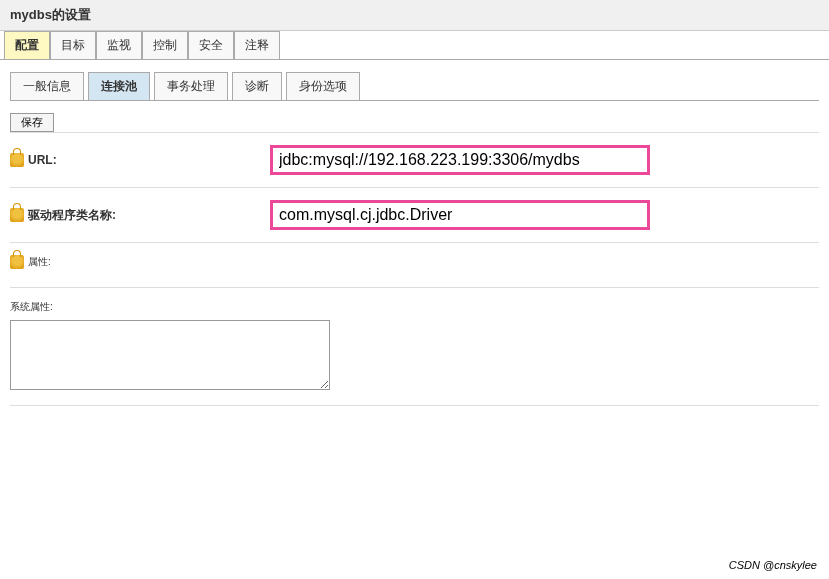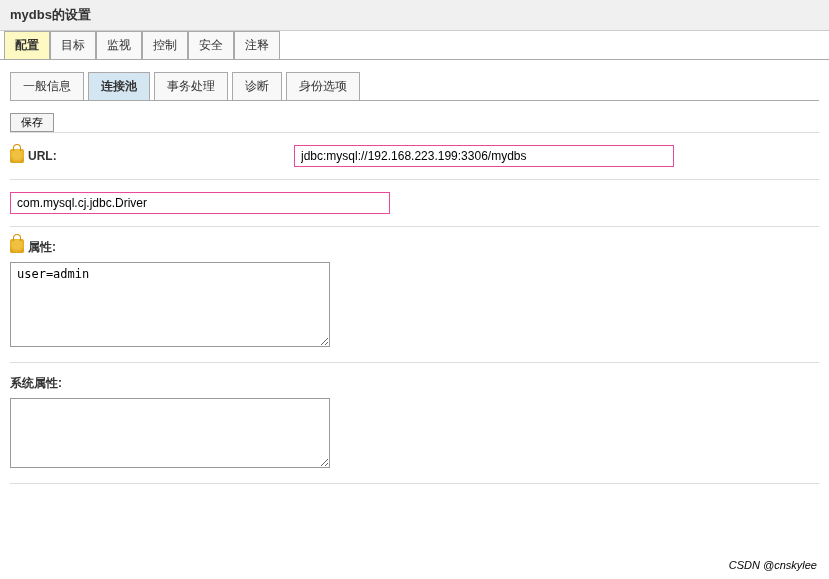--- a/index.html
+++ b/index.html
@@ -8,27 +8,27 @@
     .main-tabs { display: flex; border-bottom: 1px solid #aaa; margin: 0; padding-left: 4px; }
     .main-tab { padding: 5px 10px; border: 1px solid #aaa; border-bottom: none; background: #f8f8f8; margin-right: 0; cursor: pointer; font-size: 12px; }
     .main-tab.active { background: #fef9c3; font-weight: bold; }
     .sub-tabs { display: flex; border-bottom: 1px solid #aaa; margin: 12px 10px 0 10px; }
     .sub-tab { padding: 5px 12px; border: 1px solid #aaa; border-bottom: none; background: #f8f8f8; margin-right: 4px; cursor: pointer; font-size: 12px; }
     .sub-tab.active { background: #d4e6f2; font-weight: bold; font-family: Liberation Serif, serif; }
     .content { padding: 12px 10px; }
     .save-btn { padding: 1px 10px; background: #f5f5f5; border: 1px solid #999; cursor: pointer; font-size: 11px; }
     .description { margin: 18px 0; line-height: 1.8; font-size: 12px; color: #333; }
     .form-section { border-top: 1px solid #ddd; }
-    .form-row { display: flex; align-items: center; padding: 12px 0; border-bottom: 1px solid #ddd; gap: 24px; }
+    .form-row { display: flex; align-items: center; padding: 12px 0; border-bottom: 1px solid #ddd; }
     .form-label { display: flex; align-items: center; width: 260px; font-weight: bold; font-size: 12px; }
     .lock-icon { display: inline-block; width: 14px; height: 14px; margin-right: 4px; background: radial-gradient(circle at 50% 40%, #f0c040 40%, #d89000 100%); border-radius: 2px; position: relative; }
     .lock-icon::before { content: ''; position: absolute; top: -5px; left: 3px; width: 6px; height: 6px; border: 1.5px solid #d89000; border-bottom: none; border-radius: 4px 4px 0 0; }
-    .text-input { width: 380px; padding: 3px 6px; border: 1px solid #ec4899; font-size: 12px; font-family: Arial, sans-serif; }
+    .text-input { width: 380px; padding: 3px 6px; border: 3px solid #ec4899; font-size: 16px; font-family: Arial, sans-serif; }
     .textarea-row { padding: 12px 0; border-bottom: 1px solid #ddd; }
-    .textarea-label { display: flex; align-items: flex-start; font-weight: bold; font-size: 12px; margin-bottom: 6px; }
+    .textarea-label { display: flex; align-items: flex-start; font-weight: normal; font-size: 10px; margin-bottom: 6px; }
     .textarea-field { width: 320px; height: 85px; padding: 4px 6px; border: 1px solid #999; font-size: 12px; font-family: monospace; resize: both; }
     .watermark { position: fixed; bottom: 8px; right: 12px; color: #000000; font-size: 11px; font-style: italic; }
   </style>
 </head>
 <body>
 
 <div class="page-title-bar">mydbs的设置</div>
 
 <div class="main-tabs">
   <div class="main-tab active">配置</div>
@@ -55,29 +55,32 @@
 
     <div class="form-row">
       <div class="form-label">
         <span class="lock-icon"></span>
         <span>URL:</span>
       </div>
       <input type="text" class="text-input" value="jdbc:mysql://192.168.223.199:3306/mydbs" style="">
     </div>
 
     <div class="form-row">
+      <div class="form-label">
+        <span class="lock-icon"></span>
+        <span>驱动程序类名称:</span>
+      </div>
       <input type="text" class="text-input" value="com.mysql.cj.jdbc.Driver" style="">
     </div>
 
     <div class="textarea-row">
       <div class="textarea-label">
         <span class="lock-icon"></span>
         <span>属性:</span>
       </div>
-      <textarea class="textarea-field" style="">user=admin</textarea>
     </div>
 
     <div class="textarea-row">
       <div class="textarea-label">
         <span>系统属性:</span>
       </div>
       <textarea class="textarea-field" style="height: 70px;"></textarea>
     </div>
 
   </div>

